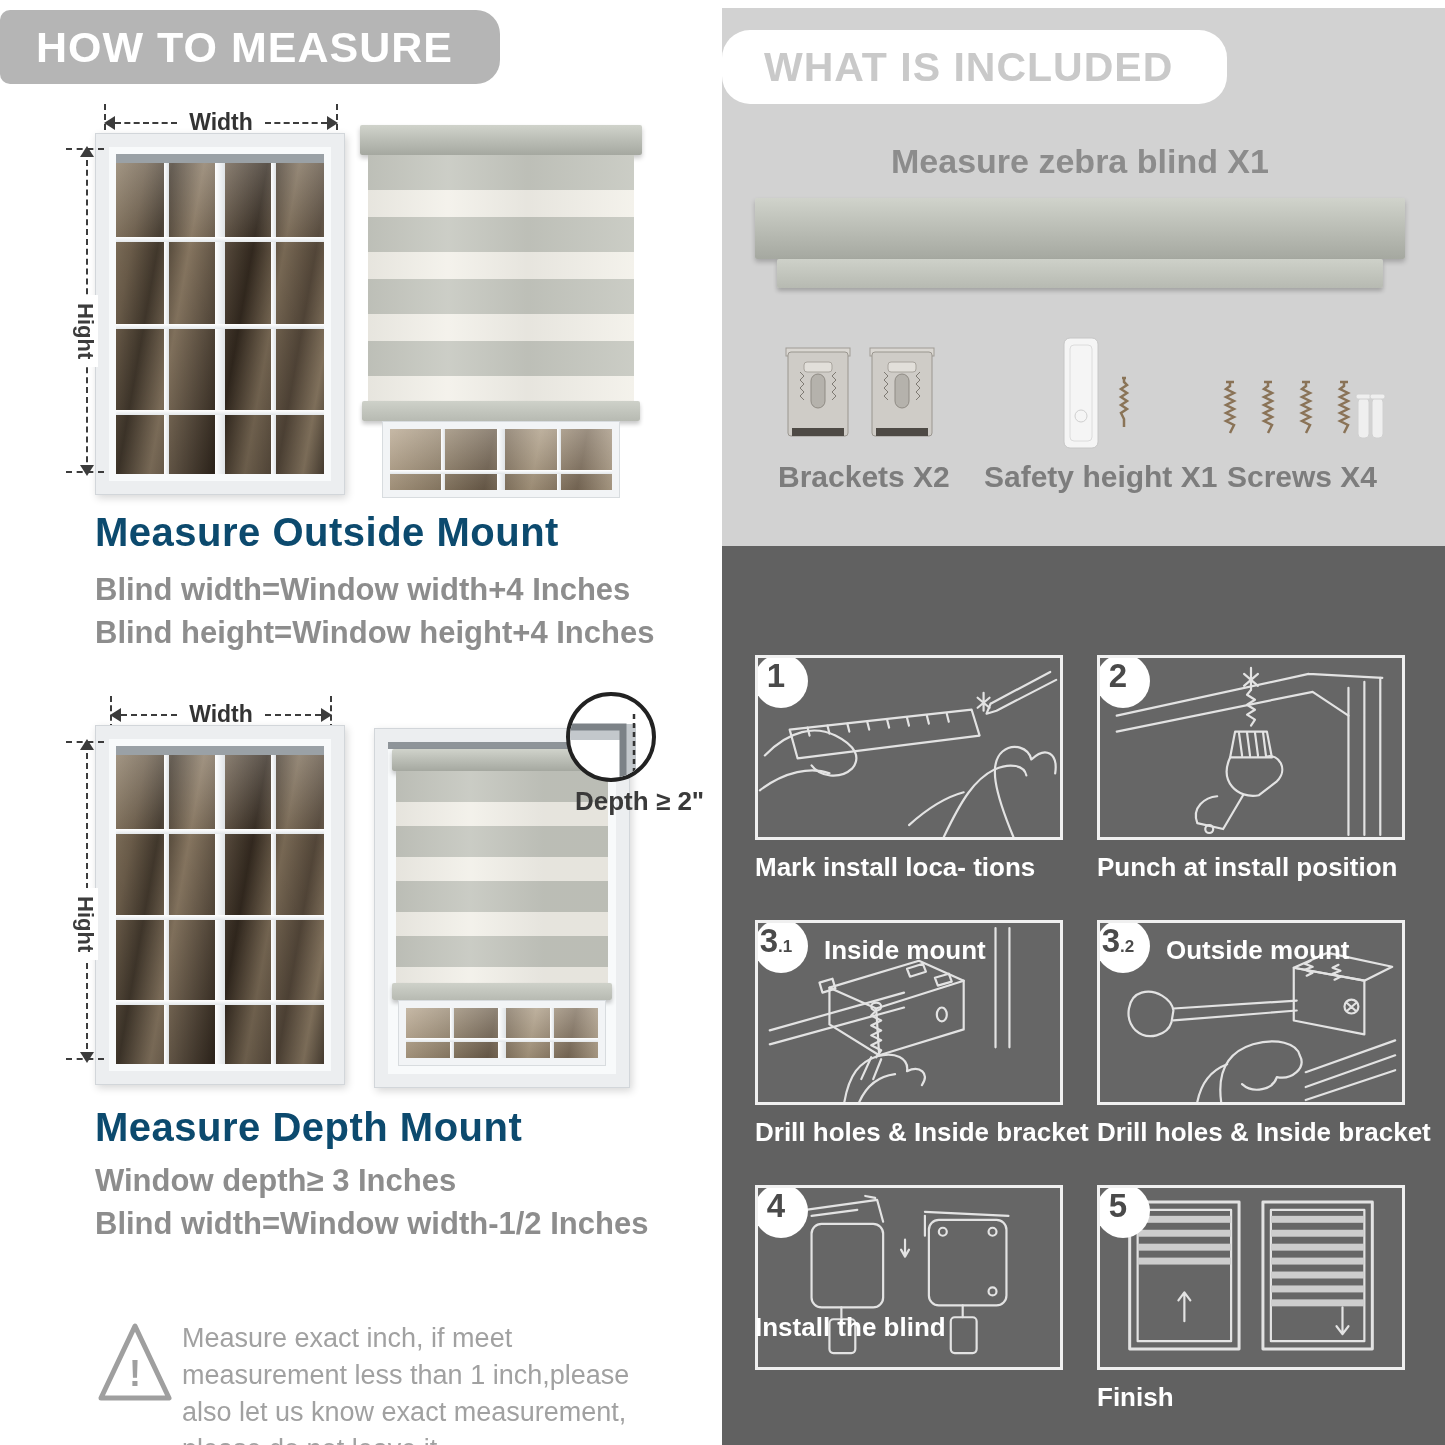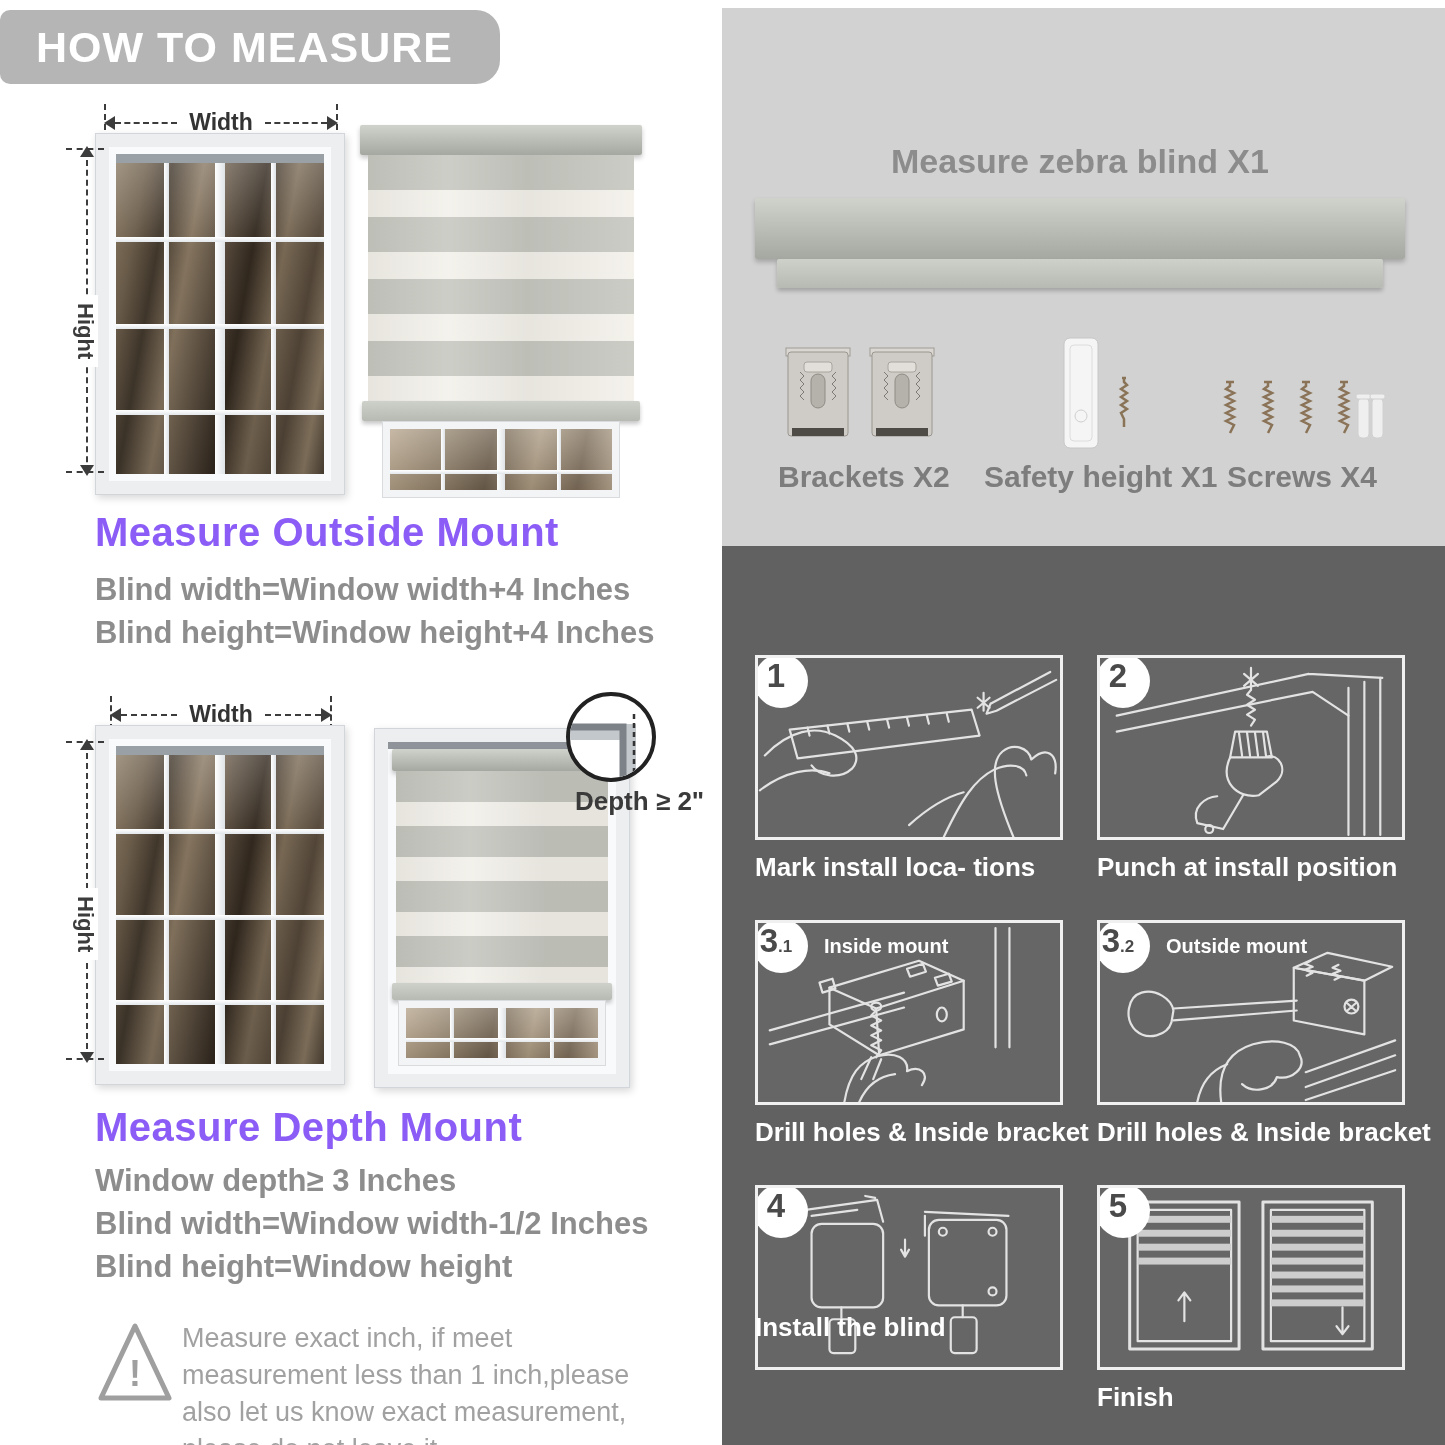--- a/index.html
+++ b/index.html
@@ -65,36 +65,36 @@
   .rail{background:linear-gradient(180deg,#ced1c9,#b7bab2);box-shadow:0 3px 4px rgba(0,0,0,.22);
     border-radius:2px;}
   .miniwin{background:#f2f4f6;border:1px solid #d8dcdf;padding:7px;box-sizing:border-box;}
 
   
   .callout{border:4px solid #222222;border-radius:50%;background:#ffffff;overflow:hidden;
     box-sizing:border-box;}
   .depth-lbl{font-weight:bold;font-size:26px;color:#3a3a3a;white-space:nowrap;}
 
   
-  .h-measure{font-weight:bold;font-size:40px;color:#8b5cf6;letter-spacing:.5px;white-space:nowrap;}
+  .h-measure{font-weight:bold;font-size:40px;color:#0c4a6e;letter-spacing:.5px;white-space:nowrap;}
   .formula{font-weight:bold;font-size:31px;color:#8d8d8d;white-space:nowrap;}
   .warn-text{font-size:27px;color:#a1a1a1;line-height:37px;width:492px;}
 
   
   .blind-label{font-weight:bold;font-size:34px;color:#8c8c8c;text-align:center;white-space:nowrap;}
   .item-label{font-weight:bold;font-size:30px;color:#7d7d7d;text-align:center;white-space:nowrap;}
 
   
   .panel{width:308px;height:185px;border:3px solid #f0f0f0;box-sizing:border-box;
     background:#666666;overflow:hidden;}
   .badge{position:absolute;top:-4px;left:-4px;width:54px;height:54px;background:#ffffff;
     border-radius:50%;color:#4a4a4a;font-weight:bold;font-size:33px;display:flex;
     align-items:center;justify-content:center;padding:0 10px 10px 0;box-sizing:border-box;}
   .badge .sub{font-size:17px;margin-top:12px;}
-  .ptitle{position:absolute;top:12px;left:66px;color:#ffffff;font-weight:bold;font-size:20px;
+  .ptitle{position:absolute;top:12px;left:66px;color:#ffffff;font-weight:bold;font-size:26px;
     white-space:nowrap;}
   .caption{color:#ffffff;font-weight:bold;font-size:26px;white-space:nowrap;}
   .lineart{position:absolute;inset:0;width:100%;height:100%;}
   .lineart path,.lineart line,.lineart polyline,.lineart circle,.lineart rect,.lineart ellipse{
     fill:none;stroke:#e3e3e3;stroke-width:2.2;stroke-linecap:round;stroke-linejoin:round;}
   .lineart .fillband{fill:#cdcdcd;stroke:none;}
   .lineart .thick{stroke-width:3;}
 </style>
 </head>
 <body>
@@ -201,29 +201,29 @@
       <path d="M0,36 L58,36 L58,82" stroke="#c3c8cc" stroke-width="16" fill="none"></path>
       <path d="M0,31 L53,31 L53,82" stroke="#7c8287" stroke-width="7" fill="none"></path>
       <line x1="64" y1="18" x2="64" y2="82" stroke="#333333" stroke-width="2.5" stroke-dasharray="5,4"></line>
     </svg>
   </div>
   <div class="abs depth-lbl" style="left:575px;top:786px">Depth ≥ 2"</div>
 
   <div class="abs h-measure" style="left:95px;top:1105px">Measure Depth Mount</div>
   <div class="abs formula" style="left:95px;top:1163px">Window depth≥ 3 Inches</div>
   <div class="abs formula" style="left:95px;top:1206px">Blind width=Window width-1/2 Inches</div>
-  <div class="abs formula" style="left:95px;top:1249px">Blind height=Window height</div>
 
   <svg class="abs" style="left:95px;top:1318px" width="80" height="88" viewBox="0 0 80 88">
     <path d="M40,8 L74,80 L6,80 Z" fill="none" stroke="#9f9f9f" stroke-width="5" stroke-linejoin="round"></path>
     <text x="40" y="68" text-anchor="middle" font-size="36" font-weight="bold" fill="#9f9f9f" font-family="Liberation Sans, sans-serif">!</text>
   </svg>
   <div class="abs warn-text" style="left:182px;top:1320px">Measure exact inch, if meet measurement less than 1 inch,please also let us know exact measurement, please do not leave it</div>
 
   <div class="abs bg-included"></div>
+  <div class="abs pill pill-included">WHAT IS INCLUDED</div>
 
   <div class="abs blind-label" style="left:860px;top:142px;width:440px">Measure zebra blind X1</div>
 
   <div class="abs cassette" style="left:755px;top:198px;width:650px;height:61px"></div>
   <div class="abs rail" style="left:777px;top:259px;width:606px;height:29px"></div>
 
   <svg class="abs" style="left:784px;top:342px" width="156" height="104" viewBox="0 0 156 104">
     <g>
       <rect x="2" y="6" width="64" height="8" fill="#dad7d2" stroke="#a09c95"></rect>
       <rect x="4" y="10" width="60" height="84" rx="3" fill="#cfccc7" stroke="#9a968f"></rect>

